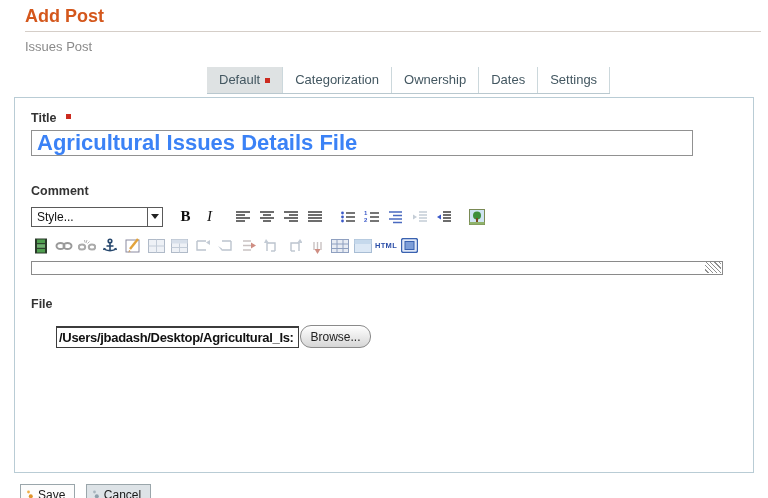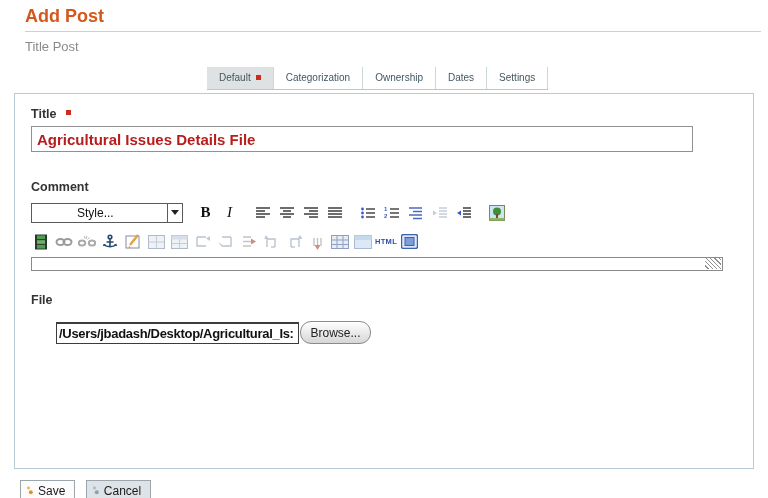--- a/index.html
+++ b/index.html
@@ -6,43 +6,43 @@
   html,body { width:768px; height:498px; background:#fff; overflow:hidden;
     font-family:"Liberation Sans", sans-serif; }
 
   .header { padding:6px 25px 0; }
   h1.page-title { font-size:18px; font-weight:bold; color:#d4571c;
     padding-bottom:4px; border-bottom:1px solid #d5cec8; width:736px; }
   .subtitle { font-size:13px; color:#8a8a8a; margin-top:7px; }
 
   .tabs-wrap { margin:13px 0 0 207px; }
   .tabs { display:inline-flex; border-bottom:1px solid #b9c8cf; }
-  .tab { padding:5px 12px 6px; font-size:10px; color:#435761; cursor:pointer;
+  .tab { padding:5px 12px 6px; font-size:13px; color:#435761; cursor:pointer;
     border-left:1px solid #ccd8dc; white-space:nowrap; }
   .tab:first-child { border-left:none; }
   .tab:last-child { border-right:1px solid #ccd8dc; }
   .tab.active { background:#dee2e3; }
   .req-dot { display:inline-block; width:5px; height:5px; background:#cc2b1f; margin-left:5px; }
   .tab .req-dot { vertical-align:1px; }
 
   .form-box { margin:3px 14px 0; border:1px solid #b9ccd5; height:376px;
     padding:10px 16px 0; position:relative; background:#fff; }
 
   label.f-label { font-weight:bold; font-size:12.5px; color:#333;text-align:right; }
   .label-row .req-dot { vertical-align:3px; }
 
   input.title-input { display:block; margin-top:4px; width:662px; height:26px;
     border:1px solid #919191; font-family:"Liberation Sans",sans-serif;
-    font-size:15px; font-weight:bold; color:#b91c1c; padding:0 5px; }
+    font-size:22px; font-weight:bold; color:#3b82f6; padding:0 5px; }
 
   .field-comment { margin-top:25px; }
 
   .toolbar { display:flex; align-items:center; margin-top:7px; height:21px; }
-  .style-select { width:152px; height:20px; border:1px solid #5a5a5a; display:flex;
-    align-items:center; font-size:12px; color:#111; background:#fff; cursor:pointer;padding-left:40px; }
+  .style-select { width:132px; height:20px; border:1px solid #5a5a5a; display:flex;
+    align-items:center; font-size:12px; color:#111; background:#fff; cursor:pointer; }
   .style-select .sel-text { flex:1; padding-left:5px; }
   .style-select .sel-arrow { width:15px; align-self:stretch; border-left:1px solid #5a5a5a;
     display:flex; align-items:center; justify-content:center; }
   .tri-down { width:0; height:0; border-left:4px solid transparent;
     border-right:4px solid transparent; border-top:5px solid #222; }
 
   .tbtn { width:19px; height:18px; display:inline-flex; align-items:center;
     justify-content:center; margin-left:5px; cursor:pointer; }
   .tbtn.first-after-select { margin-left:13px; }
   .tbtn.txt-b { font-family:"Liberation Serif",serif; font-weight:bold; font-size:15px; color:#111; }
@@ -81,21 +81,21 @@
     border:1px solid #9aa6ab; background:#fcfcfc; font-size:12px; color:#1a1a1a;
     font-family:"Liberation Sans",sans-serif; cursor:pointer; }
   .btn svg { margin-right:4px; }
   .btn.cancel { background:#dde3e7; margin-left:6px; }
 </style>
 </head>
 <body>
 
 <div class="header">
   <h1 class="page-title">Add Post</h1>
-  <div class="subtitle">Title Post</div>
+  <div class="subtitle">Issues Post</div>
 </div>
 
 <div class="tabs-wrap">
   <div class="tabs">
     <span class="tab active"><span>Default</span><span class="req-dot"></span></span>
     <span class="tab"><span>Categorization</span></span>
     <span class="tab"><span>Ownership</span></span>
     <span class="tab"><span>Dates</span></span>
     <span class="tab"><span>Settings</span></span>
   </div>

